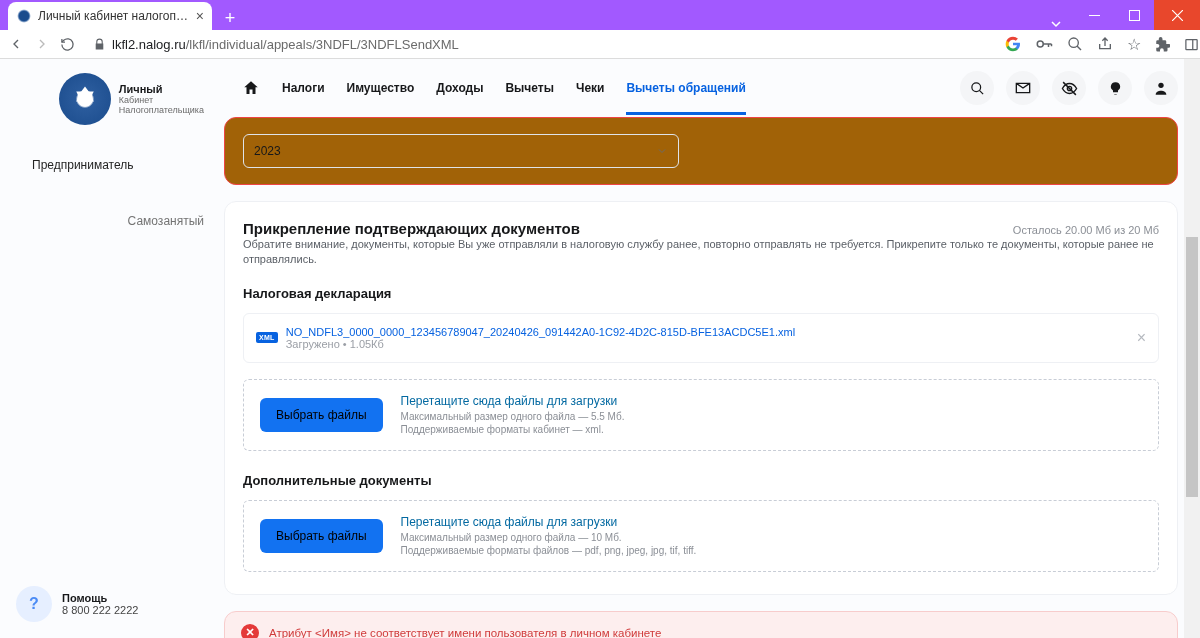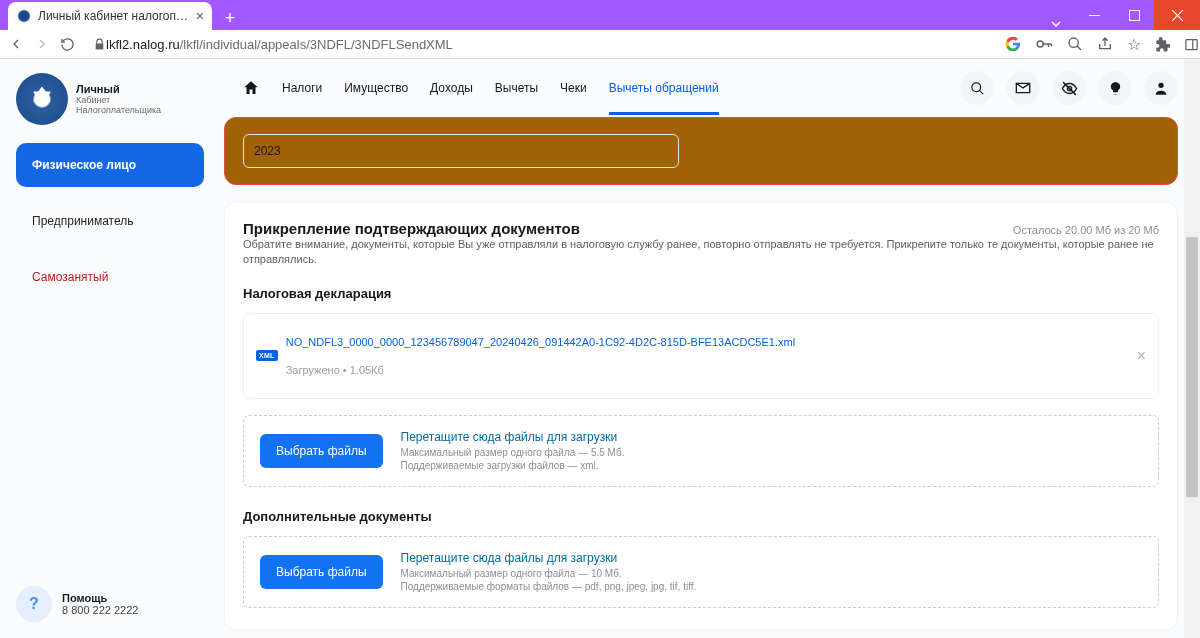--- a/index.html
+++ b/index.html
@@ -16,77 +16,77 @@
 .title-spacer { flex: 1; }
 .win-controls { display: flex; height: 30px; }
 .win-btn { width: 40px; display: flex; align-items: center; justify-content: center; color: #fff; font-size: 14px; }
 .win-close { background: #e8472c; width: 46px; }
 .win-btn svg { width: 11px; height: 11px; }
 .chev-btn { width:28px; display:flex; align-items:center; justify-content:center; color:#fff; margin-right:4px; }
 
 .addr-bar { height: 29px; background: #fff; border-bottom: 1px solid #dcdcdc; display: flex; align-items: center; padding: 0 8px; gap: 10px; }
 .nav-btn { width: 22px; height: 22px; display: flex; align-items: center; justify-content: center; color: #5f6368; cursor: pointer; border-radius: 50%; }
 .nav-btn.disabled { color: #bbb; }
-.url-field { flex: 0 0 auto; width: 900px; height: 24px; background: #fff; border: none; display: flex; align-items: center; padding: 0 8px; gap: 0; }
+.url-field { flex: 0 0 auto; width: 900px; height: 24px; background: #fff; border: none; display: flex; align-items: center; padding: 0 8px; gap: 6px; }
 .lock-ico { color: #5f6368; font-size: 12px; }
 .url-text { font-size: 13px; color: #202124; }
 .url-host { color: #202124; }
 .url-path { color: #6b6b6b; }
 .addr-spacer { flex: 1; }
 .ext-icons { display: flex; gap: 14px; align-items: center; color: #5f6368; }
 .ext-icons span, .ext-icons div { cursor: pointer; font-size: 16px; }
 .G-logo { width:16px; height:16px; }
 
 
 .page { display: flex; height: 579px; background: #fbfcfe; position: relative; }
 
 .sidebar-col { width: 220px; padding: 14px 16px 0 16px; display: flex; flex-direction: column; }
-.logo-row { display: flex; align-items: center; gap: 8px; margin-bottom: 18px; }
+.logo-row { display: flex; align-items: center; gap: 8px; margin-bottom: 18px; justify-content: flex-end; }
 .logo-emblem { width: 52px; height: 52px; border-radius: 50%; background: radial-gradient(#fff 20%, #2a5b9c 25%, #1a4b8c); display: flex; align-items: center; justify-content: center; color: #fff; font-size: 22px; }
 .logo-text .l1 { font-size: 11px; font-weight: 700; color: #17181a; }
 .logo-text .l2 { font-size: 9px; color: #6b6b6b; }
 .side-tab { height: 44px; border-radius: 10px; display: flex; align-items: center; padding-left: 16px; font-size: 12px; color: #242424; margin-bottom: 12px; cursor: pointer; background: #fbfcfe; }
 .side-tab.active { background: #1468e6; color: #fff; font-weight: 600; }
-.side-tab.muted { color: #b91c1c; }
+.side-tab.muted { color: #737373; justify-content: flex-end; }
 .side-spacer { flex: 1; }
 .help-row { display: flex; align-items: center; gap: 10px; margin-bottom: 16px; }
 .help-badge { width: 36px; height: 36px; border-radius: 50%; background: #e6efff; display: flex; align-items: center; justify-content: center; color: #4b8bf5; font-weight: 700; font-size: 16px; }
 .help-text .h1 { font-size: 11px; color: #17181a; font-weight: 600; }
 .help-text .h2 { font-size: 11px; color: #444; }
 
 .main-col { flex: 1; display: flex; flex-direction: column; overflow: hidden; position: relative; }
-.topnav { height: 58px; display: flex; align-items: center; padding: 0 22px; gap: 22px; font-size: 12px; color: #17181a; font-weight:400;}
+.topnav { height: 58px; display: flex; align-items: center; padding: 0 22px; gap: 22px; font-size: 12px; color: #17181a; font-weight:700;}
 .home-ico { width: 18px; height: 18px; color: #17181a; }
 .nav-item { cursor: pointer; padding: 6px 0; }
 .nav-item.active { color: #0762e0; border-bottom: 3px solid #0762e0; padding-bottom: 17px; margin-top:14px; }
 .topnav-spacer { flex: 1; }
 .top-icons { display: flex; gap: 12px; }
 .circ-btn { width: 34px; height: 34px; border-radius: 50%; background: #f4f5f7; display: flex; align-items: center; justify-content: center; color: #4a4a4a; cursor: pointer; }
 
 .content-scroll { flex: 1; overflow-y: auto; padding: 0 22px 16px 4px; }
 
 .year-card { background: #a16207; border: 1px solid #ef4444; border-radius: 12px; padding: 16px 18px; margin-bottom: 16px; }
 .year-select { width: 436px; height: 34px; border: 1px solid #dfe3e9; border-radius: 6px; display: flex; align-items: center; padding: 0 10px; font-size: 12px; color: #17181a; justify-content: space-between; cursor: pointer; }
 
 .docs-card { background: #fff; border: 1px solid #eef0f4; border-radius: 12px; padding: 18px 18px; margin-bottom: 16px; }
 .dc-header { display: flex; justify-content: space-between; align-items: baseline; margin-bottom: 0; }
 .dc-title { font-size: 15px; font-weight: 700; color: #17181a; }
 .dc-remain { font-size: 11px; color: #8b8f96; }
 .dc-note { font-size: 11px; color: #5a5f66; margin-bottom: 18px; line-height: 1.4; }
 .dc-sub { font-size: 13px; font-weight: 700; color: #17181a; margin-bottom: 12px; }
 
-.file-row { border: 1px solid #eef0f4; border-radius: 6px; padding: 22px 12px; display: flex; align-items: center; gap: 8px; margin-bottom: 16px; }
+.file-row { border: 1px solid #eef0f4; border-radius: 6px; padding: 12px 12px; display: flex; align-items: center; gap: 8px; margin-bottom: 16px; }
 .xml-badge { background: #0762e0; color: #fff; font-size: 7px; font-weight: 700; padding: 2px 3px; border-radius: 2px; letter-spacing:0.3px; }
 .file-info { display: flex; flex-direction: column; flex: 1; }
 .file-name { font-size: 11px; color: #0762e0; }
-.file-meta { font-size: 11px; color: #9a9ea5; margin-top: 16px; }
+.file-meta { font-size: 11px; color: #9a9ea5; }
 .file-x { color: #b5b9bf; cursor: pointer; font-size: 16px; }
 
 .dropzone { border: 1px dashed #c8cdd6; border-radius: 6px; padding: 14px 16px; display: flex; gap: 18px; align-items: center; margin-bottom: 22px; }
-.blue-btn { background: #1272f1; color: #ffffff; font-size: 12px; border: none; border-radius: 6px; padding: 10px 16px; cursor: pointer; }
+.blue-btn { background: #1272f1; color: #000000; font-size: 12px; border: none; border-radius: 6px; padding: 10px 16px; cursor: pointer; }
 .dz-text .dz-line { font-size: 12px; color: #0369a1; margin-bottom: 2px; }
 .dz-text .dz-hint { font-size: 10px; color: #8b8f96; line-height: 1.3; }
 
 .error-banner { background: #fdeeee; border: 1px solid #f7cccc; border-radius: 12px; padding: 12px 16px; display: flex; align-items: center; gap: 10px; }
 .err-ico { width: 18px; height: 18px; border-radius: 50%; background: #e43939; color: #fff; display: flex; align-items: center; justify-content: center; font-size: 11px; font-weight: 700; }
 .err-text { font-size: 11.5px; color: #d03b3b; }
 
 .vscroll { position: absolute; right: 0; top: 0; bottom: 0; width: 16px; background: #f1f1f1; }
 .vthumb { position: absolute; left: 2px; width: 12px; background: #c5c5c5; border-radius: 0px; }
 .outer-thumb { top: 178px; height: 260px; }
@@ -205,23 +205,20 @@
           <svg width="30" height="30" viewBox="0 0 24 24" fill="#fff">
             <path d="M12 2l3 4h4l-2 4 2 4h-4l-3 4-3-4H5l2-4-2-4h4z"></path>
           </svg>
         </div>
       <div class="logo-text">
         <div class="l1">Личный</div>
         <div class="l2">Кабинет</div>
         <div class="l2">Налогоплательщика</div>
       </div>
     </div>
-    <div class="side-tab active">
-        <span>Физическое лицо</span>
-      </div>
     <div class="side-tab">
         <span>Предприниматель</span>
       </div>
     <div class="side-tab muted">
         <span>Самозанятый</span>
       </div>
     <div class="side-spacer"></div>
     <div class="help-row">
       <div class="help-badge">?</div>
       <div class="help-text">
@@ -306,21 +303,21 @@
             <span class="file-meta">Загружено  •  1.05Кб</span>
           </div>
           <span class="file-x">×</span>
         </div>
 
         <div class="dropzone">
           <button class="blue-btn">Выбрать файлы</button>
           <div class="dz-text">
             <div class="dz-line">Перетащите сюда файлы для загрузки</div>
             <div class="dz-hint">Максимальный размер одного файла — 5.5 Мб.</div>
-            <div class="dz-hint">Поддерживаемые загрузки файлов — xml.</div>
+            <div class="dz-hint">Поддерживаемые форматы кабинет — xml.</div>
           </div>
         </div>
 
         <div class="dc-sub">Дополнительные документы</div>
 
         <div class="dropzone" style="margin-bottom:4px">
           <button class="blue-btn">Выбрать файлы</button>
           <div class="dz-text">
             <div class="dz-line">Перетащите сюда файлы для загрузки</div>
             <div class="dz-hint">Максимальный размер одного файла — 10 Мб.</div>

